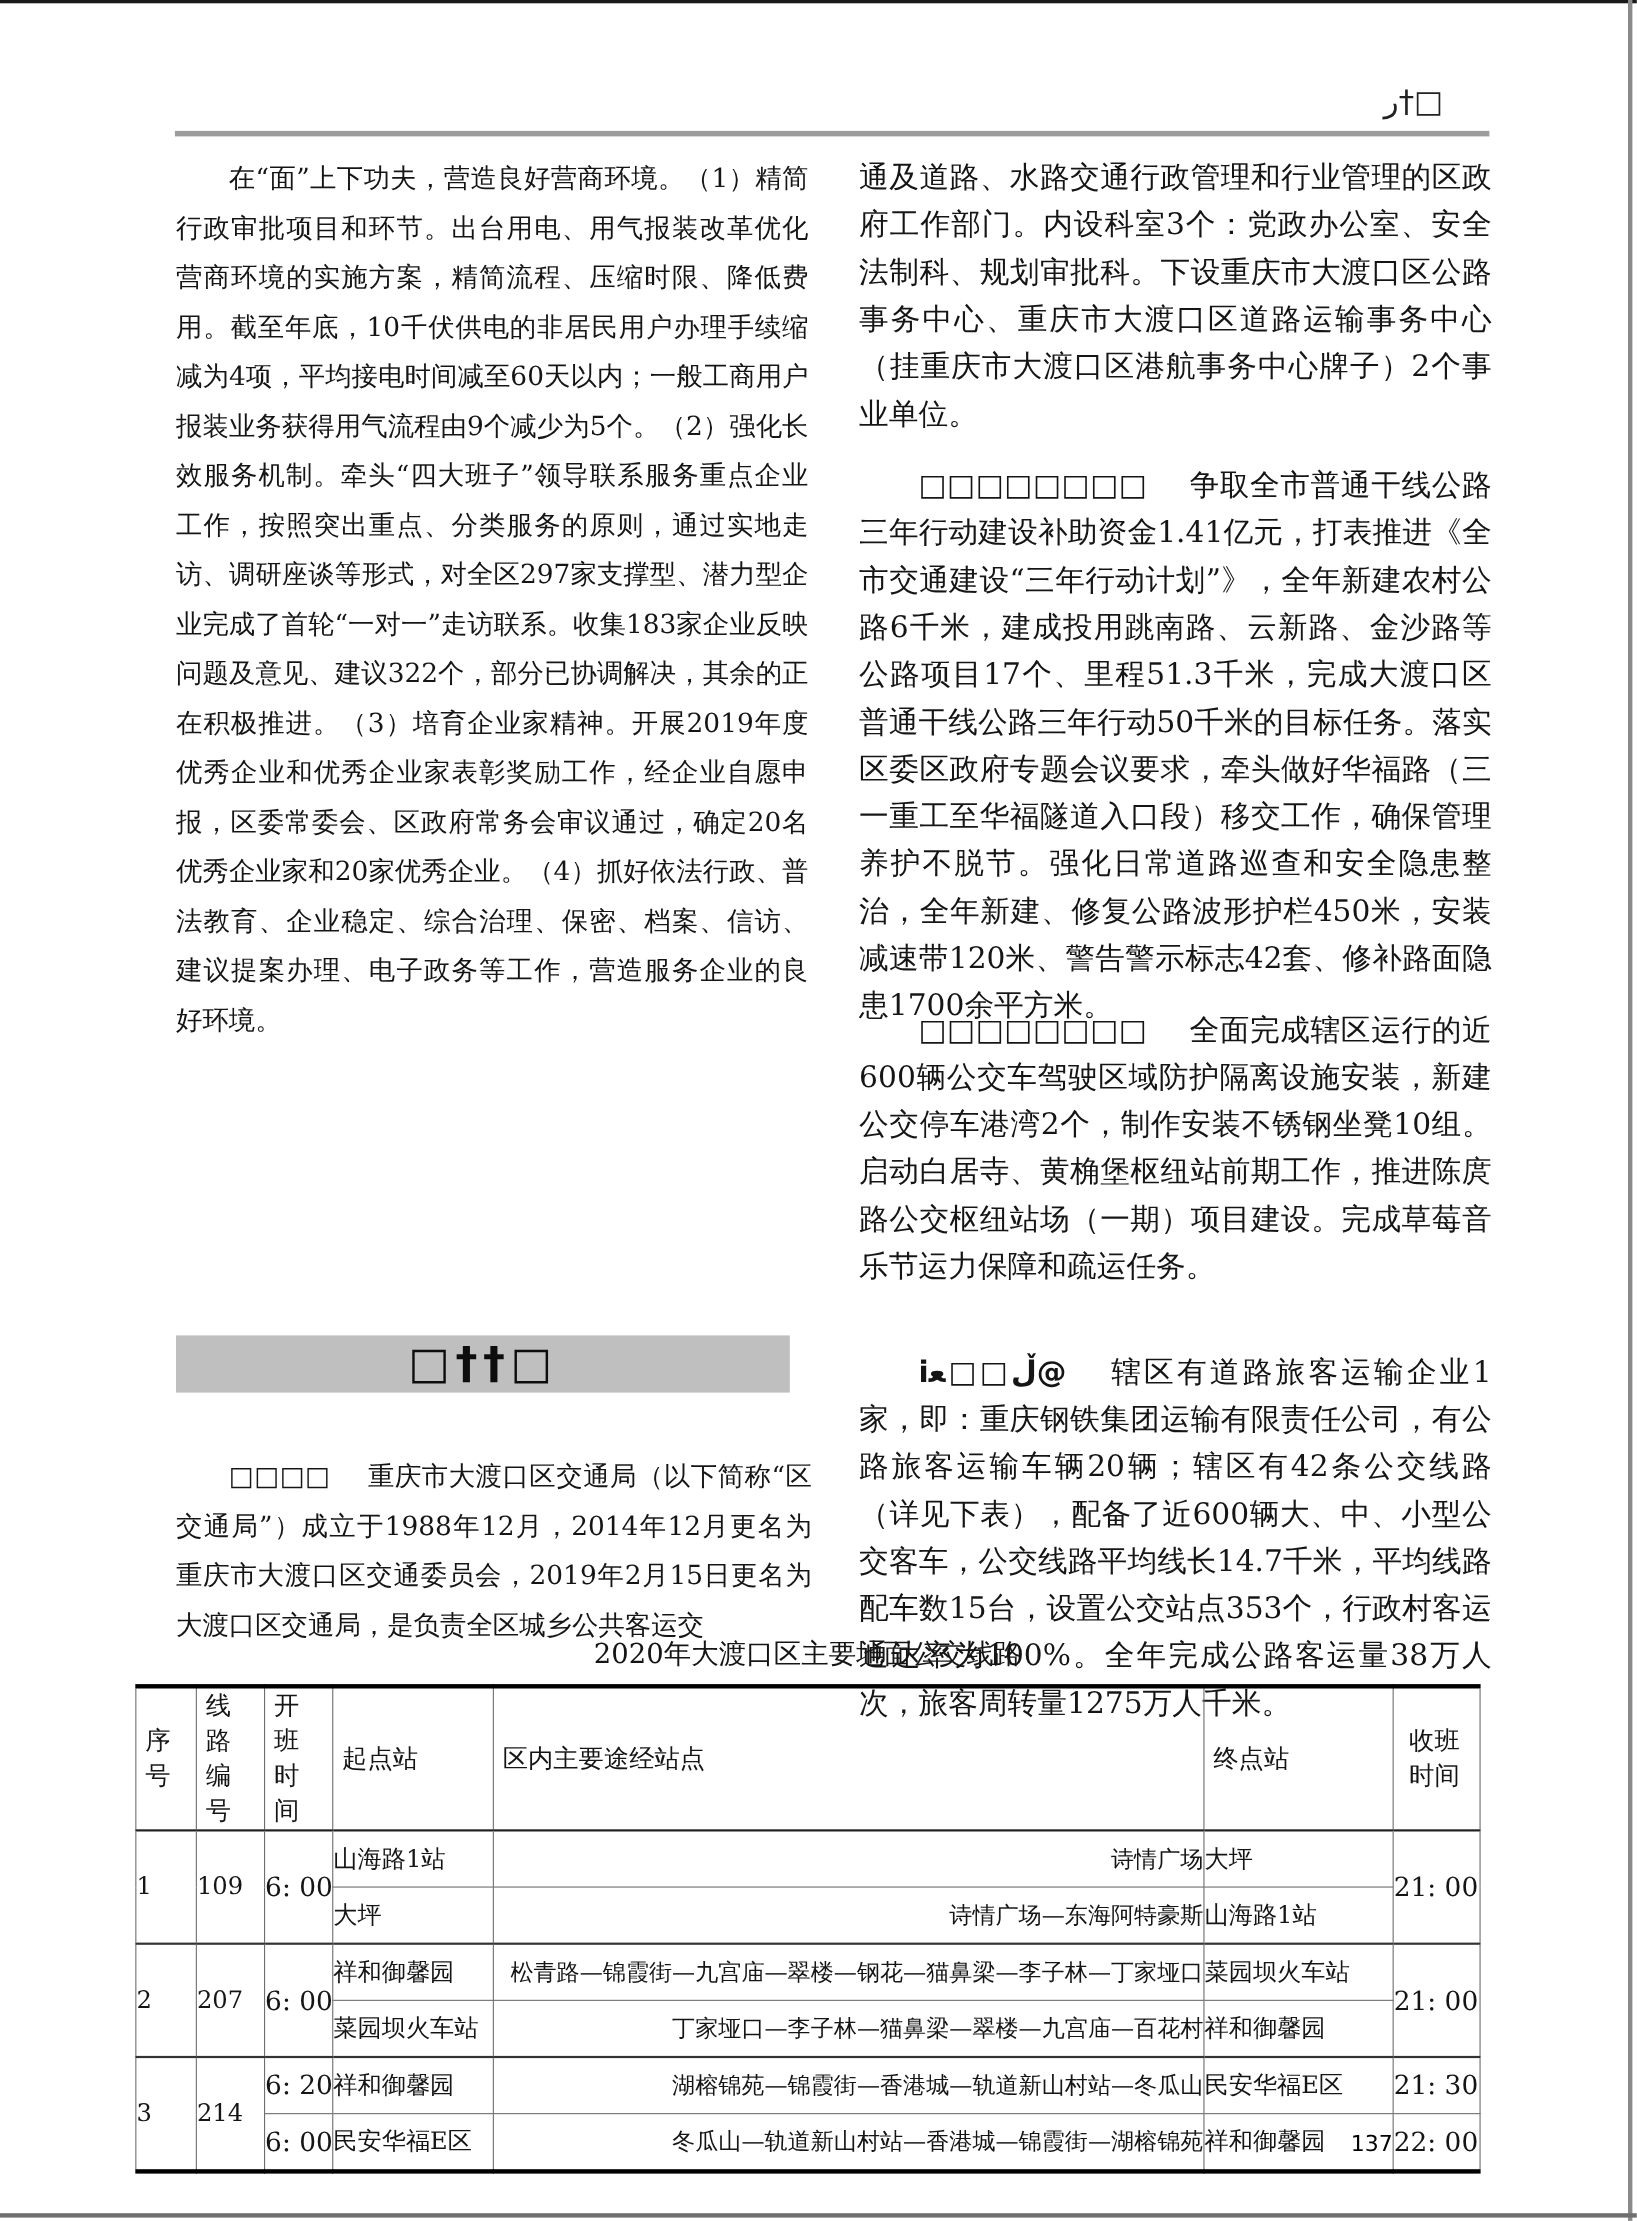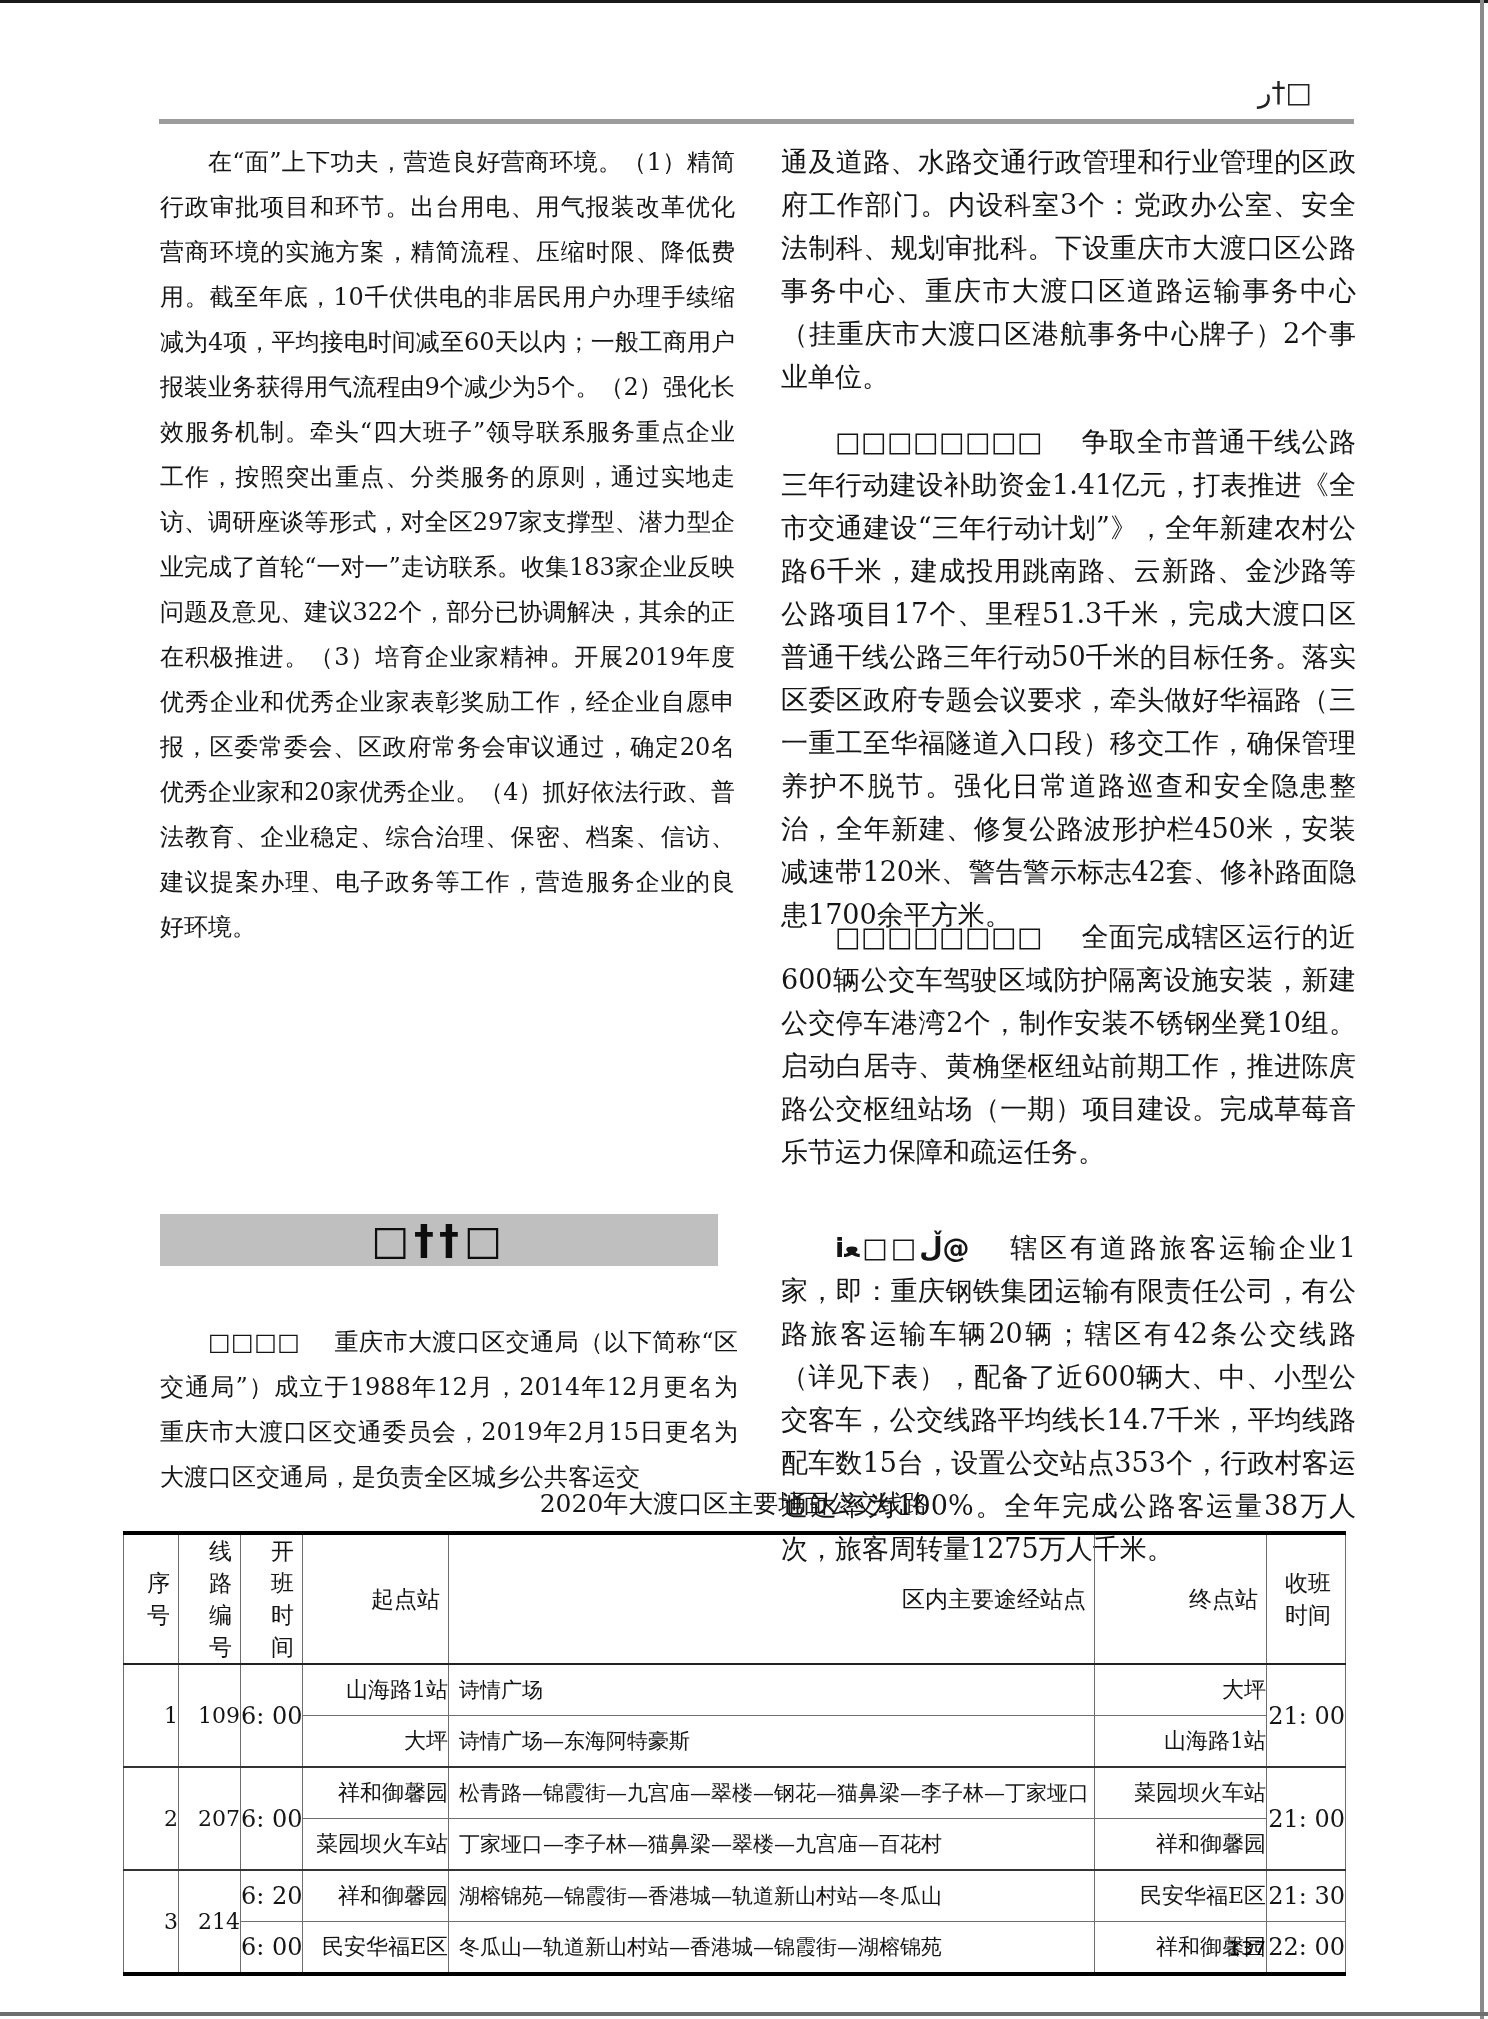--- a/index.html
+++ b/index.html
@@ -41,28 +41,28 @@
   #top-edge{position:absolute;left:0;top:0;width:1488px;height:3px;background:#1a1a1a;}
   #right-edge{position:absolute;left:1480px;top:0;width:4px;height:2019px;background:#8a8a8a;}
   #bottom-edge{position:absolute;left:0;top:2012px;width:1488px;height:4px;background:#6f6f6f;}
   #table-title{position:absolute;left:123px;top:1487px;width:1222px;text-align:center;font-size:25px;margin:0;}
   #bus-table{
     position:absolute;left:123px;top:1531px;width:1222px;
     border-collapse:collapse;table-layout:fixed;font-size:22px;
     border-top:4px solid #000;border-bottom:4px solid #000;
   }
   #bus-table th,#bus-table td{
-    border:1px solid #6e6e6e;text-align:right;vertical-align:middle;
+    border:1px solid #6e6e6e;text-align:left;vertical-align:middle;
     font-weight:normal;padding:0;
   }
   #bus-table thead th{height:98px;font-size:23px;line-height:32px;padding:0 8px;border-bottom:2px solid #222;}
   #bus-table thead th.th-end{padding:0 14px;}
   #bus-table tbody td{height:50px;margin-left:48px;}
   #bus-table tbody tr.major td{border-top:2px solid #333;}
-  #bus-table td.via{text-align:left;padding-left:10px;font-size:21px;white-space:nowrap;overflow:hidden;}
+  #bus-table td.via{text-align:right;padding-left:10px;font-size:21px;white-space:nowrap;overflow:hidden;}
   #bus-table td.time{font-size:24px;white-space:nowrap;}
   #page-number{
     position:absolute;left:1228px;top:1936px;font-size:20px;color:#000000;
     font-family:"DejaVu Sans","Liberation Sans",sans-serif;
   }
 </style>
 </head>
 <body>
 
 <div id="top-edge"></div>

